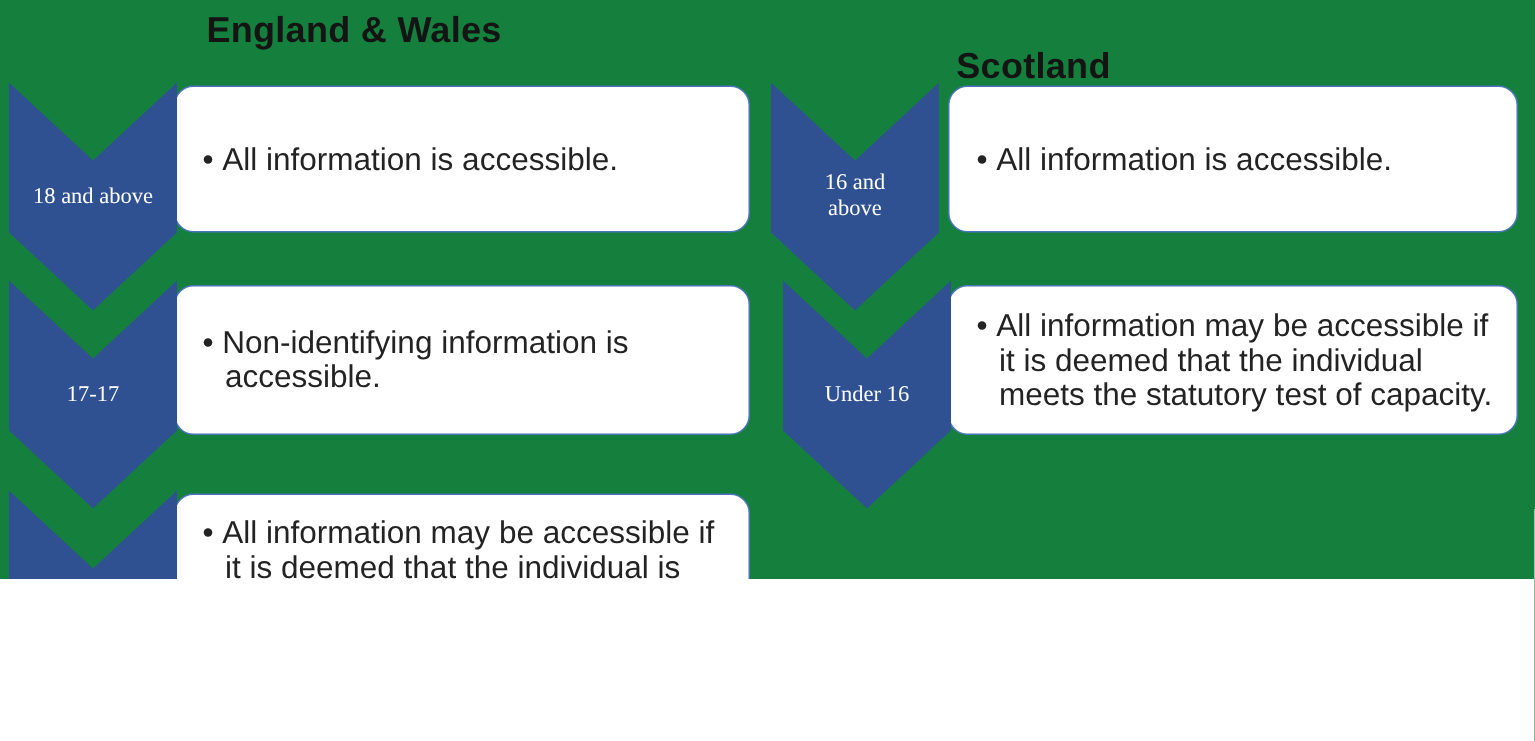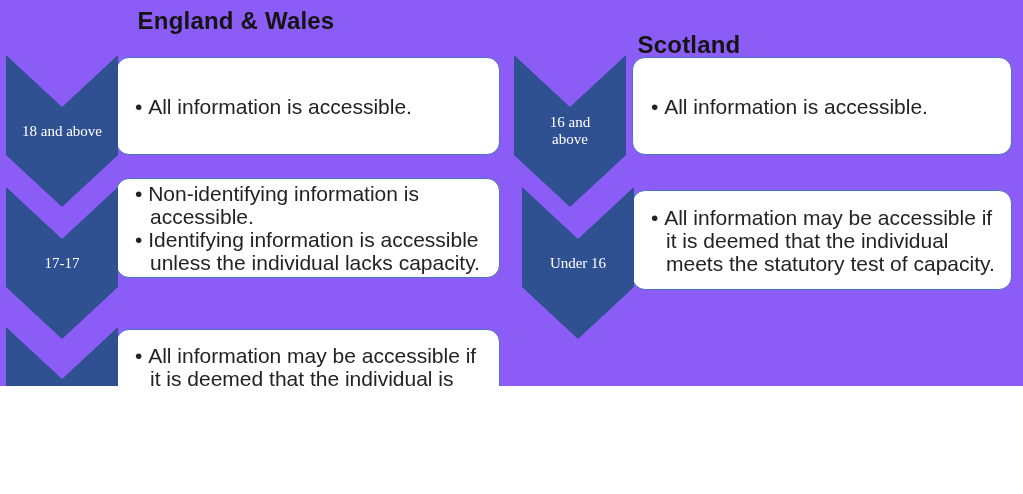--- a/index.html
+++ b/index.html
@@ -1,20 +1,20 @@
 <!DOCTYPE html>
 <html style="--chevron: #2f5191; --boxBorder: #4a74bc; --text: #232323; --labelText: #ffffff;"><head>
 <meta charset="utf-8">
 <style>
   html, body { margin: 0; padding: 0; background: #ffffff; }
   .stage {
     position: relative;
     width: 1023px;
     height: 386px;
-    background: #8b5cf6;
+    background: #15803d;
     overflow: hidden;
     font-family: "Liberation Sans", sans-serif;
     color: var(--text, #232323);
   }
   .col-title {
     position: absolute;
     top: 5px;
     text-align: center;
     font-size: 24px;
     line-height: 32px;
@@ -43,21 +43,21 @@
     color: var(--text, #232323);
   }
   .box li {
     padding-left: 15px;
     text-indent: -15px;
   }
   .box li::before { content: "\2022\00A0"; }
 
   
   .ew-box-1 { left: 116px; top: 57px;  width: 384px; height: 98px;  }
-  .ew-box-2 { left: 116px; top: 178px; width: 384px; height: 100px; justify-content: center; }
+  .ew-box-2 { left: 116px; top: 190px; width: 384px; height: 100px; justify-content: center; }
   .ew-box-3 { left: 116px; top: 329px; width: 384px; height: 99px;  }
   
   .sc-box-1 { left: 632px; top: 57px;  width: 380px; height: 98px;  }
   .sc-box-2 { left: 632px; top: 190px; width: 380px; height: 100px; }
 
   .chev {
     position: absolute;
     width: 112px;
     height: 152px;
     font-family: Liberation Serif, serif;
@@ -95,21 +95,20 @@
   <div class="col-title title-sc">Scotland</div>
 
   <div class="box ew-box-1">
     <ul>
       <li>All information is accessible.</li>
     </ul>
   </div>
   <div class="box ew-box-2">
     <ul>
       <li>Non-identifying information is accessible.</li>
-      <li>Identifying information is accessible unless the individual lacks capacity.</li>
     </ul>
   </div>
   <div class="box ew-box-3">
     <ul>
       <li>All information may be accessible if it is deemed that the individual is sufficiently mature to access it.</li>
     </ul>
   </div>
 
   <div class="box sc-box-1">
     <ul>

